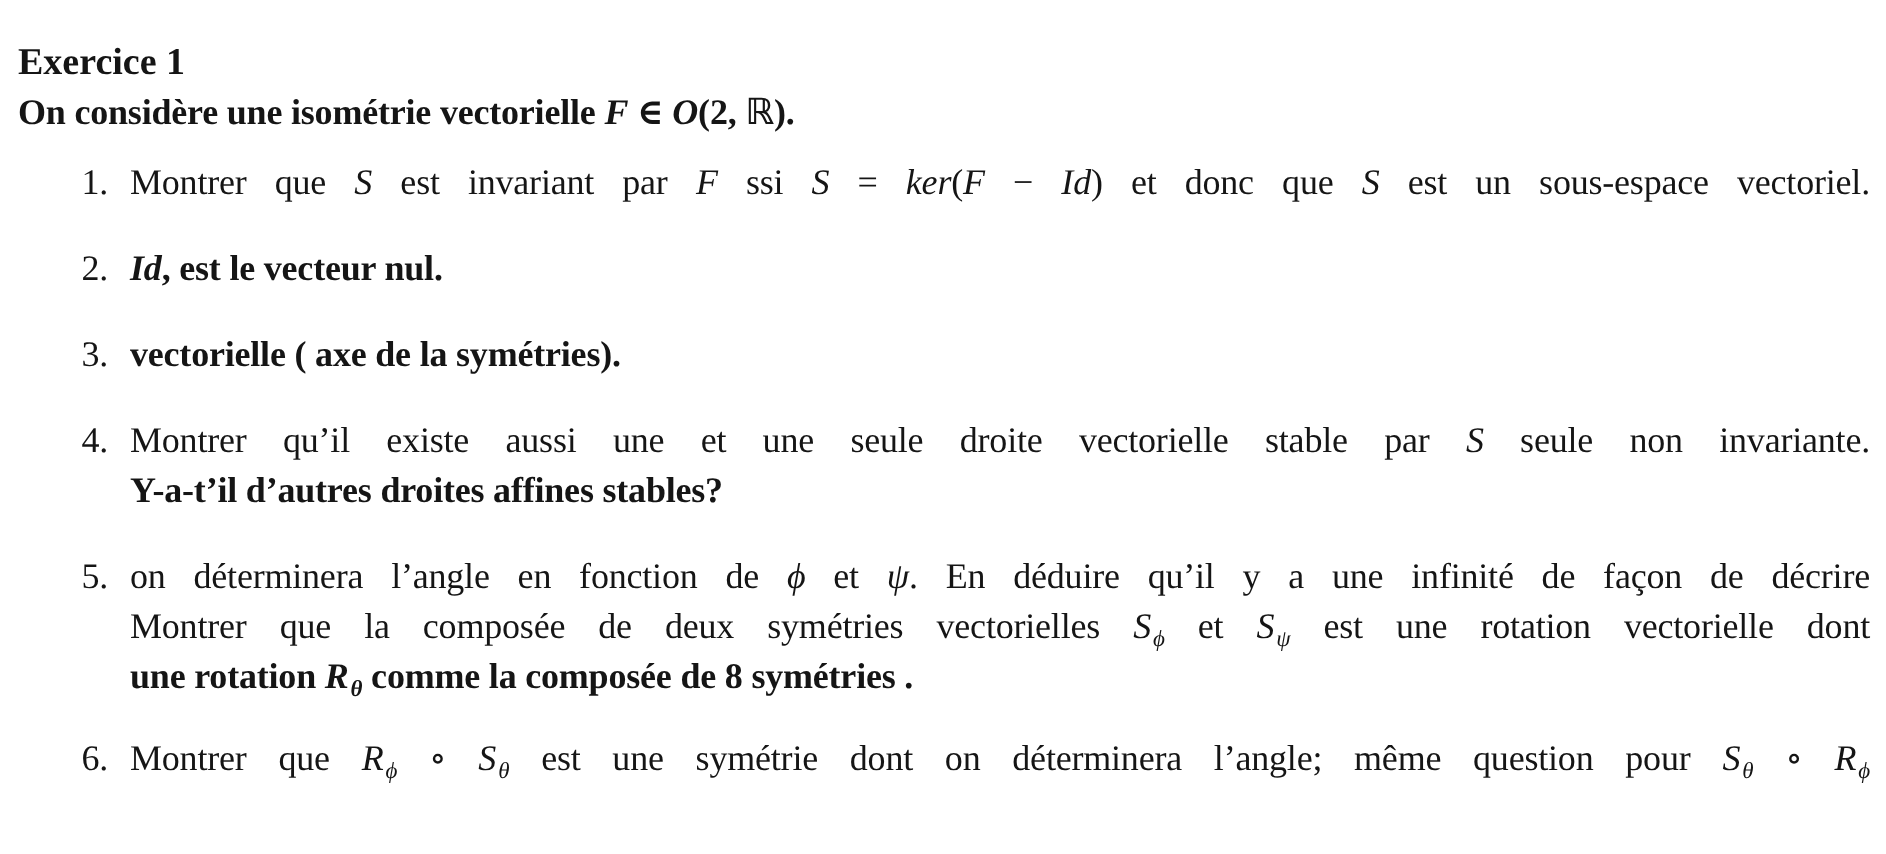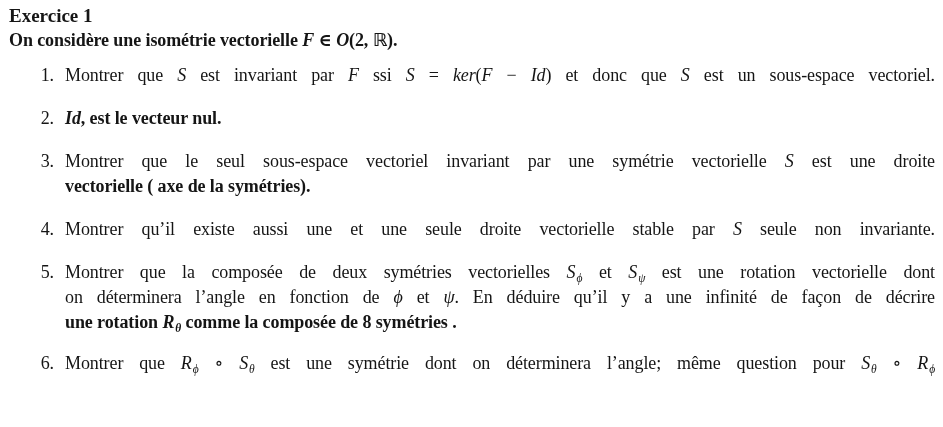--- a/index.html
+++ b/index.html
@@ -6,21 +6,21 @@
   .page{
     position:relative;
     width:943px;height:427px;
     box-sizing:border-box;
     padding:4px 8px 0 9px;
     overflow:hidden;
     background:#ffffff;
     color:#151515;
     font-family:"Liberation Serif","DejaVu Serif","DejaVu Sans",serif;
   }
-  .heading{font-size:19px;font-weight:700;line-height:24px;}
+  .heading{font-size:19px;font-weight:700;line-height:24px;margin-top:16px;}
   .intro,.item{font-size:18px;line-height:25px;letter-spacing:-0.1px;}
   .list{margin-top:0;}
   .item{display:flex;margin-top:18px;}
   .item.first{margin-top:10px;}
   .item.last-item{margin-top:16px;}
   .num{flex:0 0 56px;box-sizing:border-box;text-align:right;padding-right:11px;}
   .content{flex:1 1 auto;min-width:0;}
   .line{text-align:justify;}
   .jl{text-align-last:justify;}
   .ll{text-align-last:left;font-weight:bold;}
@@ -48,37 +48,37 @@
     <div class="item">
       <div class="num">2.</div>
       <div class="content">
         <div class="line ll"><span class="mi">Id</span><span>, est le vecteur nul.</span></div>
       </div>
     </div>
 
     <div class="item">
       <div class="num">3.</div>
       <div class="content">
-        <div class="line jl"><span>Montrer que le seul sous-espace vectoriel invariant par une symétrie vectorielle </span><span class="mi">S</span><span> est une droite</span></div>
         <div class="line ll"><span>vectorielle ( axe de la symétries).</span></div>
       </div>
     </div>
 
     <div class="item">
       <div class="num">4.</div>
       <div class="content">
         <div class="line jl"><span>Montrer qu’il existe aussi une et une seule droite vectorielle stable par </span><span class="mi">S</span><span> seule non invariante.</span></div>
+        <div class="line ll"><span>Y-a-t’il d’autres droites affines stables?</span></div>
       </div>
     </div>
 
     <div class="item">
       <div class="num">5.</div>
       <div class="content">
+        <div class="line jl"><span>on déterminera l’angle en fonction de </span><span class="mi">ϕ</span><span> et </span><span class="mi">ψ</span><span>. En déduire qu’il y a une infinité de façon de décrire</span></div>
         <div class="line jl"><span>Montrer que la composée de deux symétries vectorielles </span><span class="mi">S</span><span class="sb">ϕ</span><span> et </span><span class="mi">S</span><span class="sb">ψ</span><span> est une rotation vectorielle dont</span></div>
-        <div class="line jl"><span>on déterminera l’angle en fonction de </span><span class="mi">ϕ</span><span> et </span><span class="mi">ψ</span><span>. En déduire qu’il y a une infinité de façon de décrire</span></div>
         <div class="line ll"><span>une rotation </span><span class="mi">R</span><span class="sb">θ</span><span> comme la composée de 8 symétries .</span></div>
       </div>
     </div>
 
     <div class="item last-item">
       <div class="num">6.</div>
       <div class="content">
         <div class="line jl"><span>Montrer que </span><span class="mi">R</span><span class="sb">ϕ</span><span> ∘ </span><span class="mi">S</span><span class="sb">θ</span><span> est une symétrie dont on déterminera l’angle; même question pour </span><span class="mi">S</span><span class="sb">θ</span><span> ∘ </span><span class="mi">R</span><span class="sb">ϕ</span></div>
       </div>
     </div>

